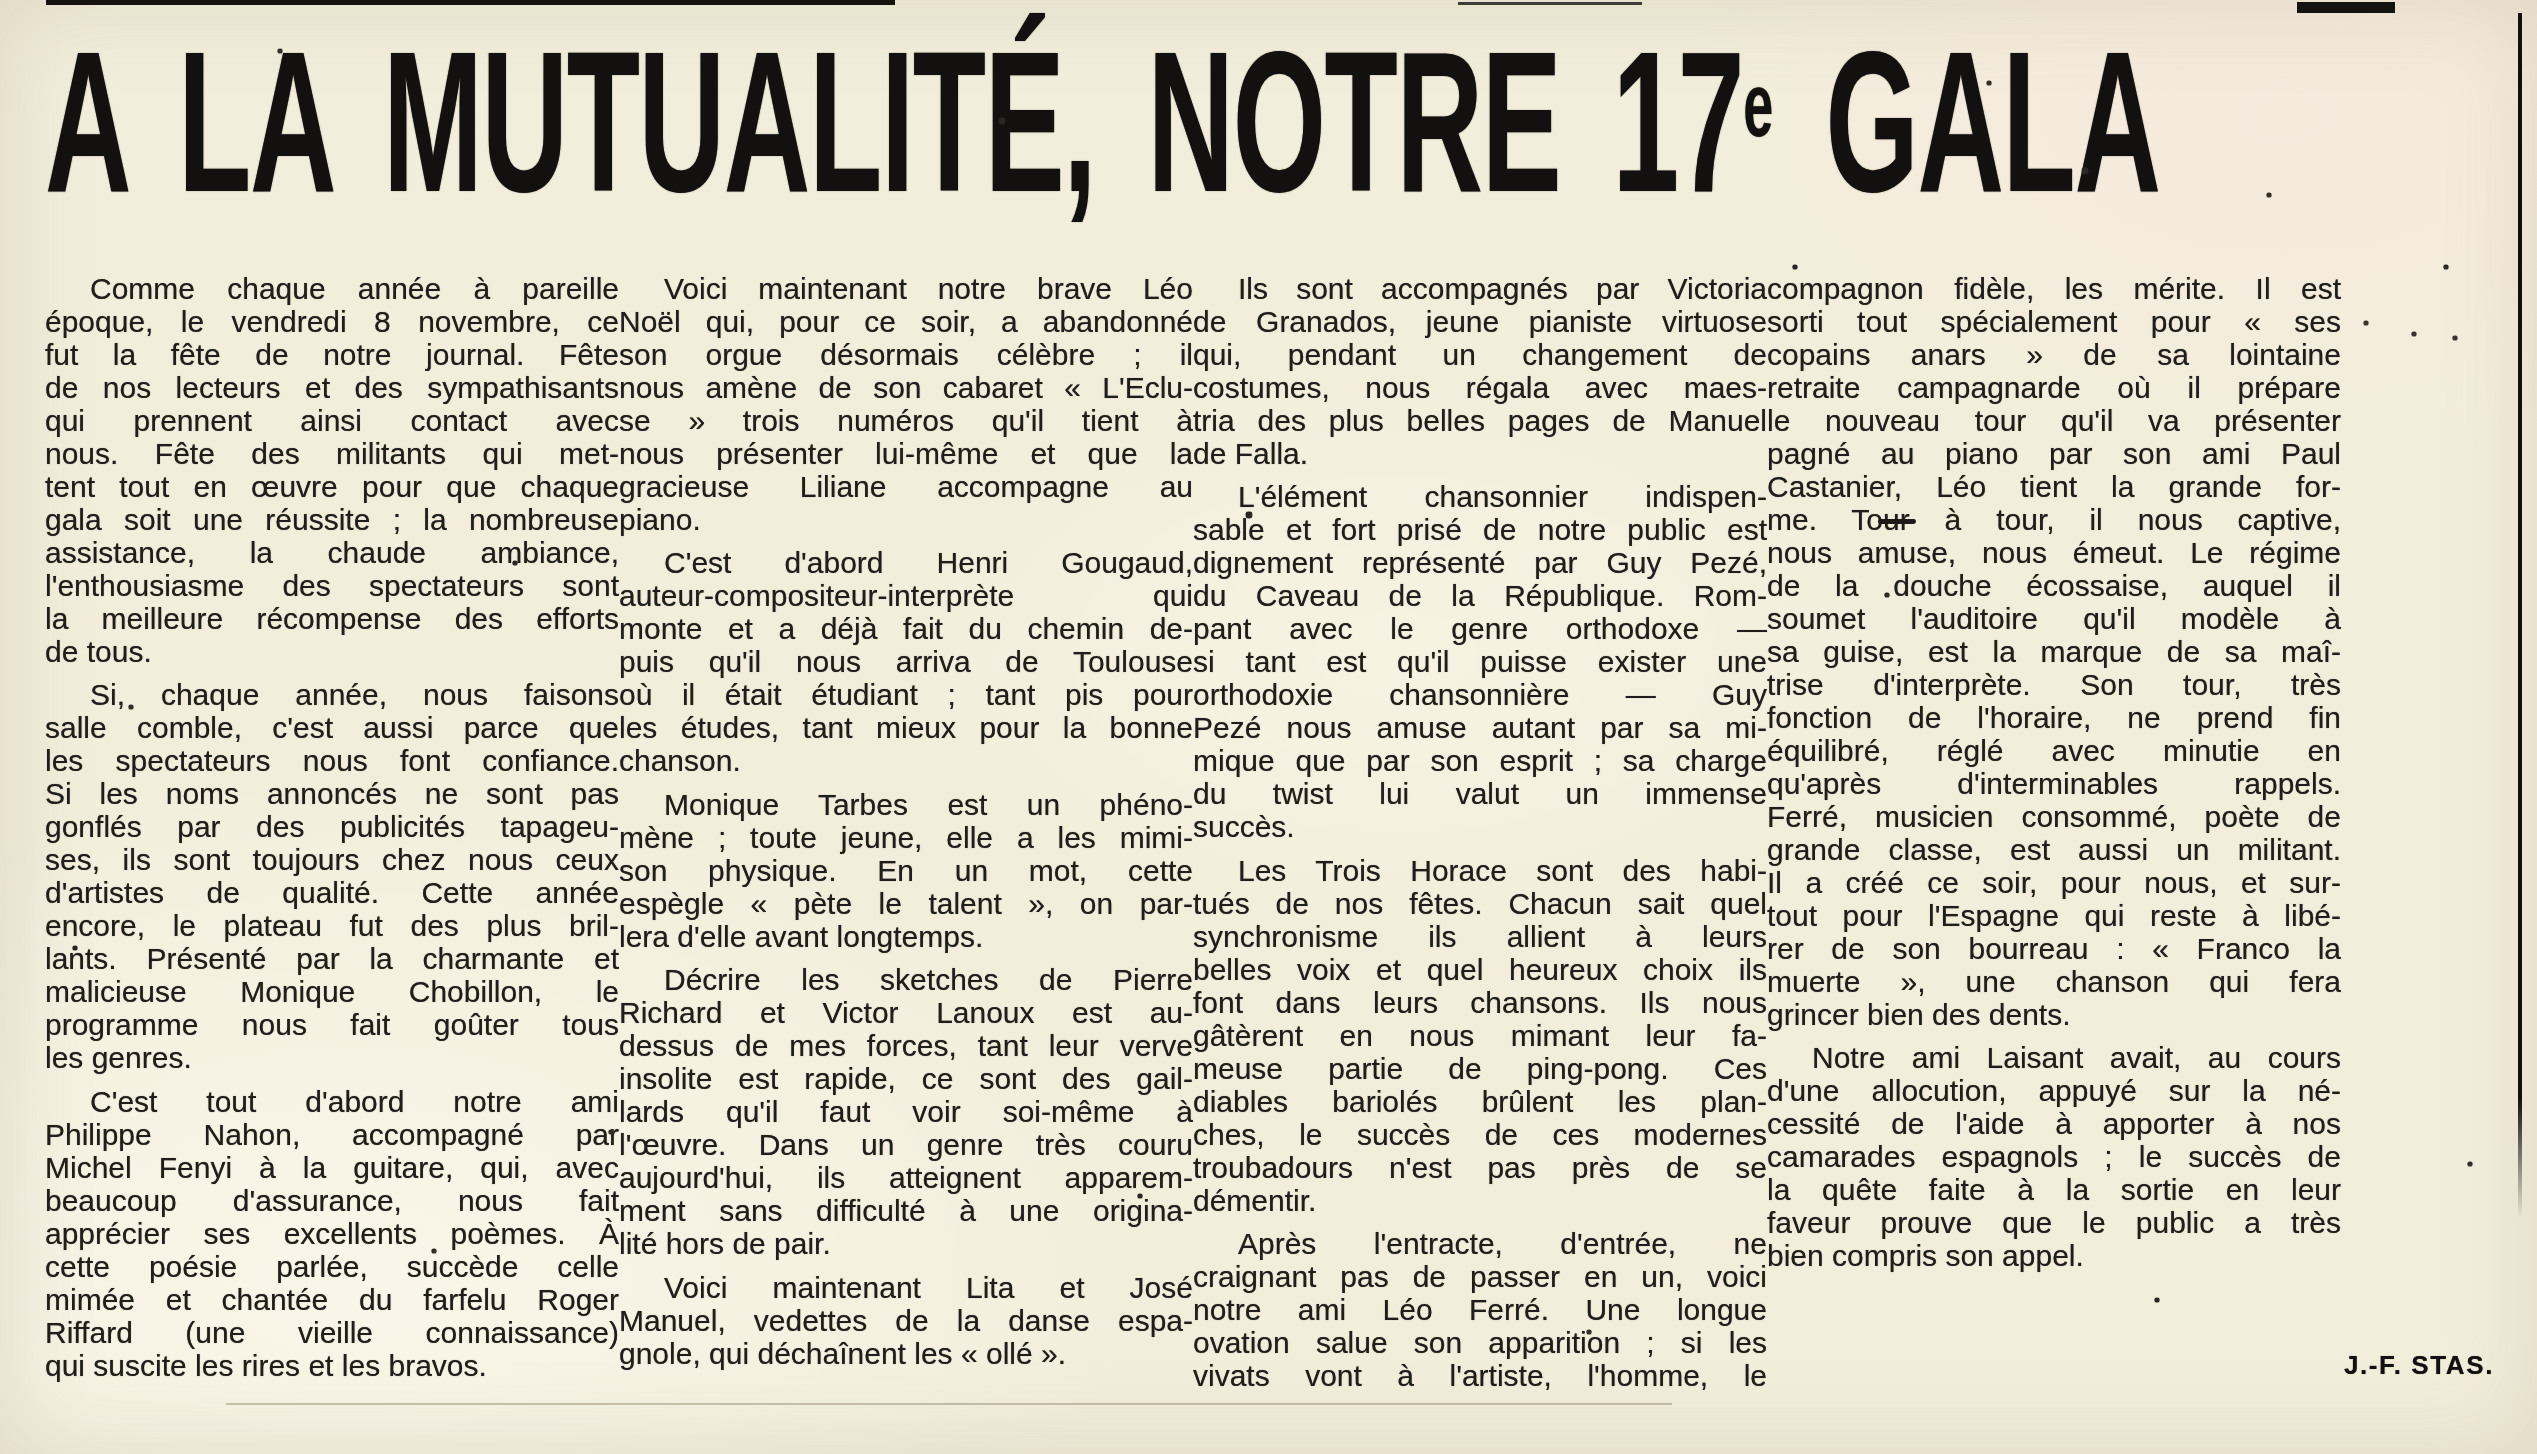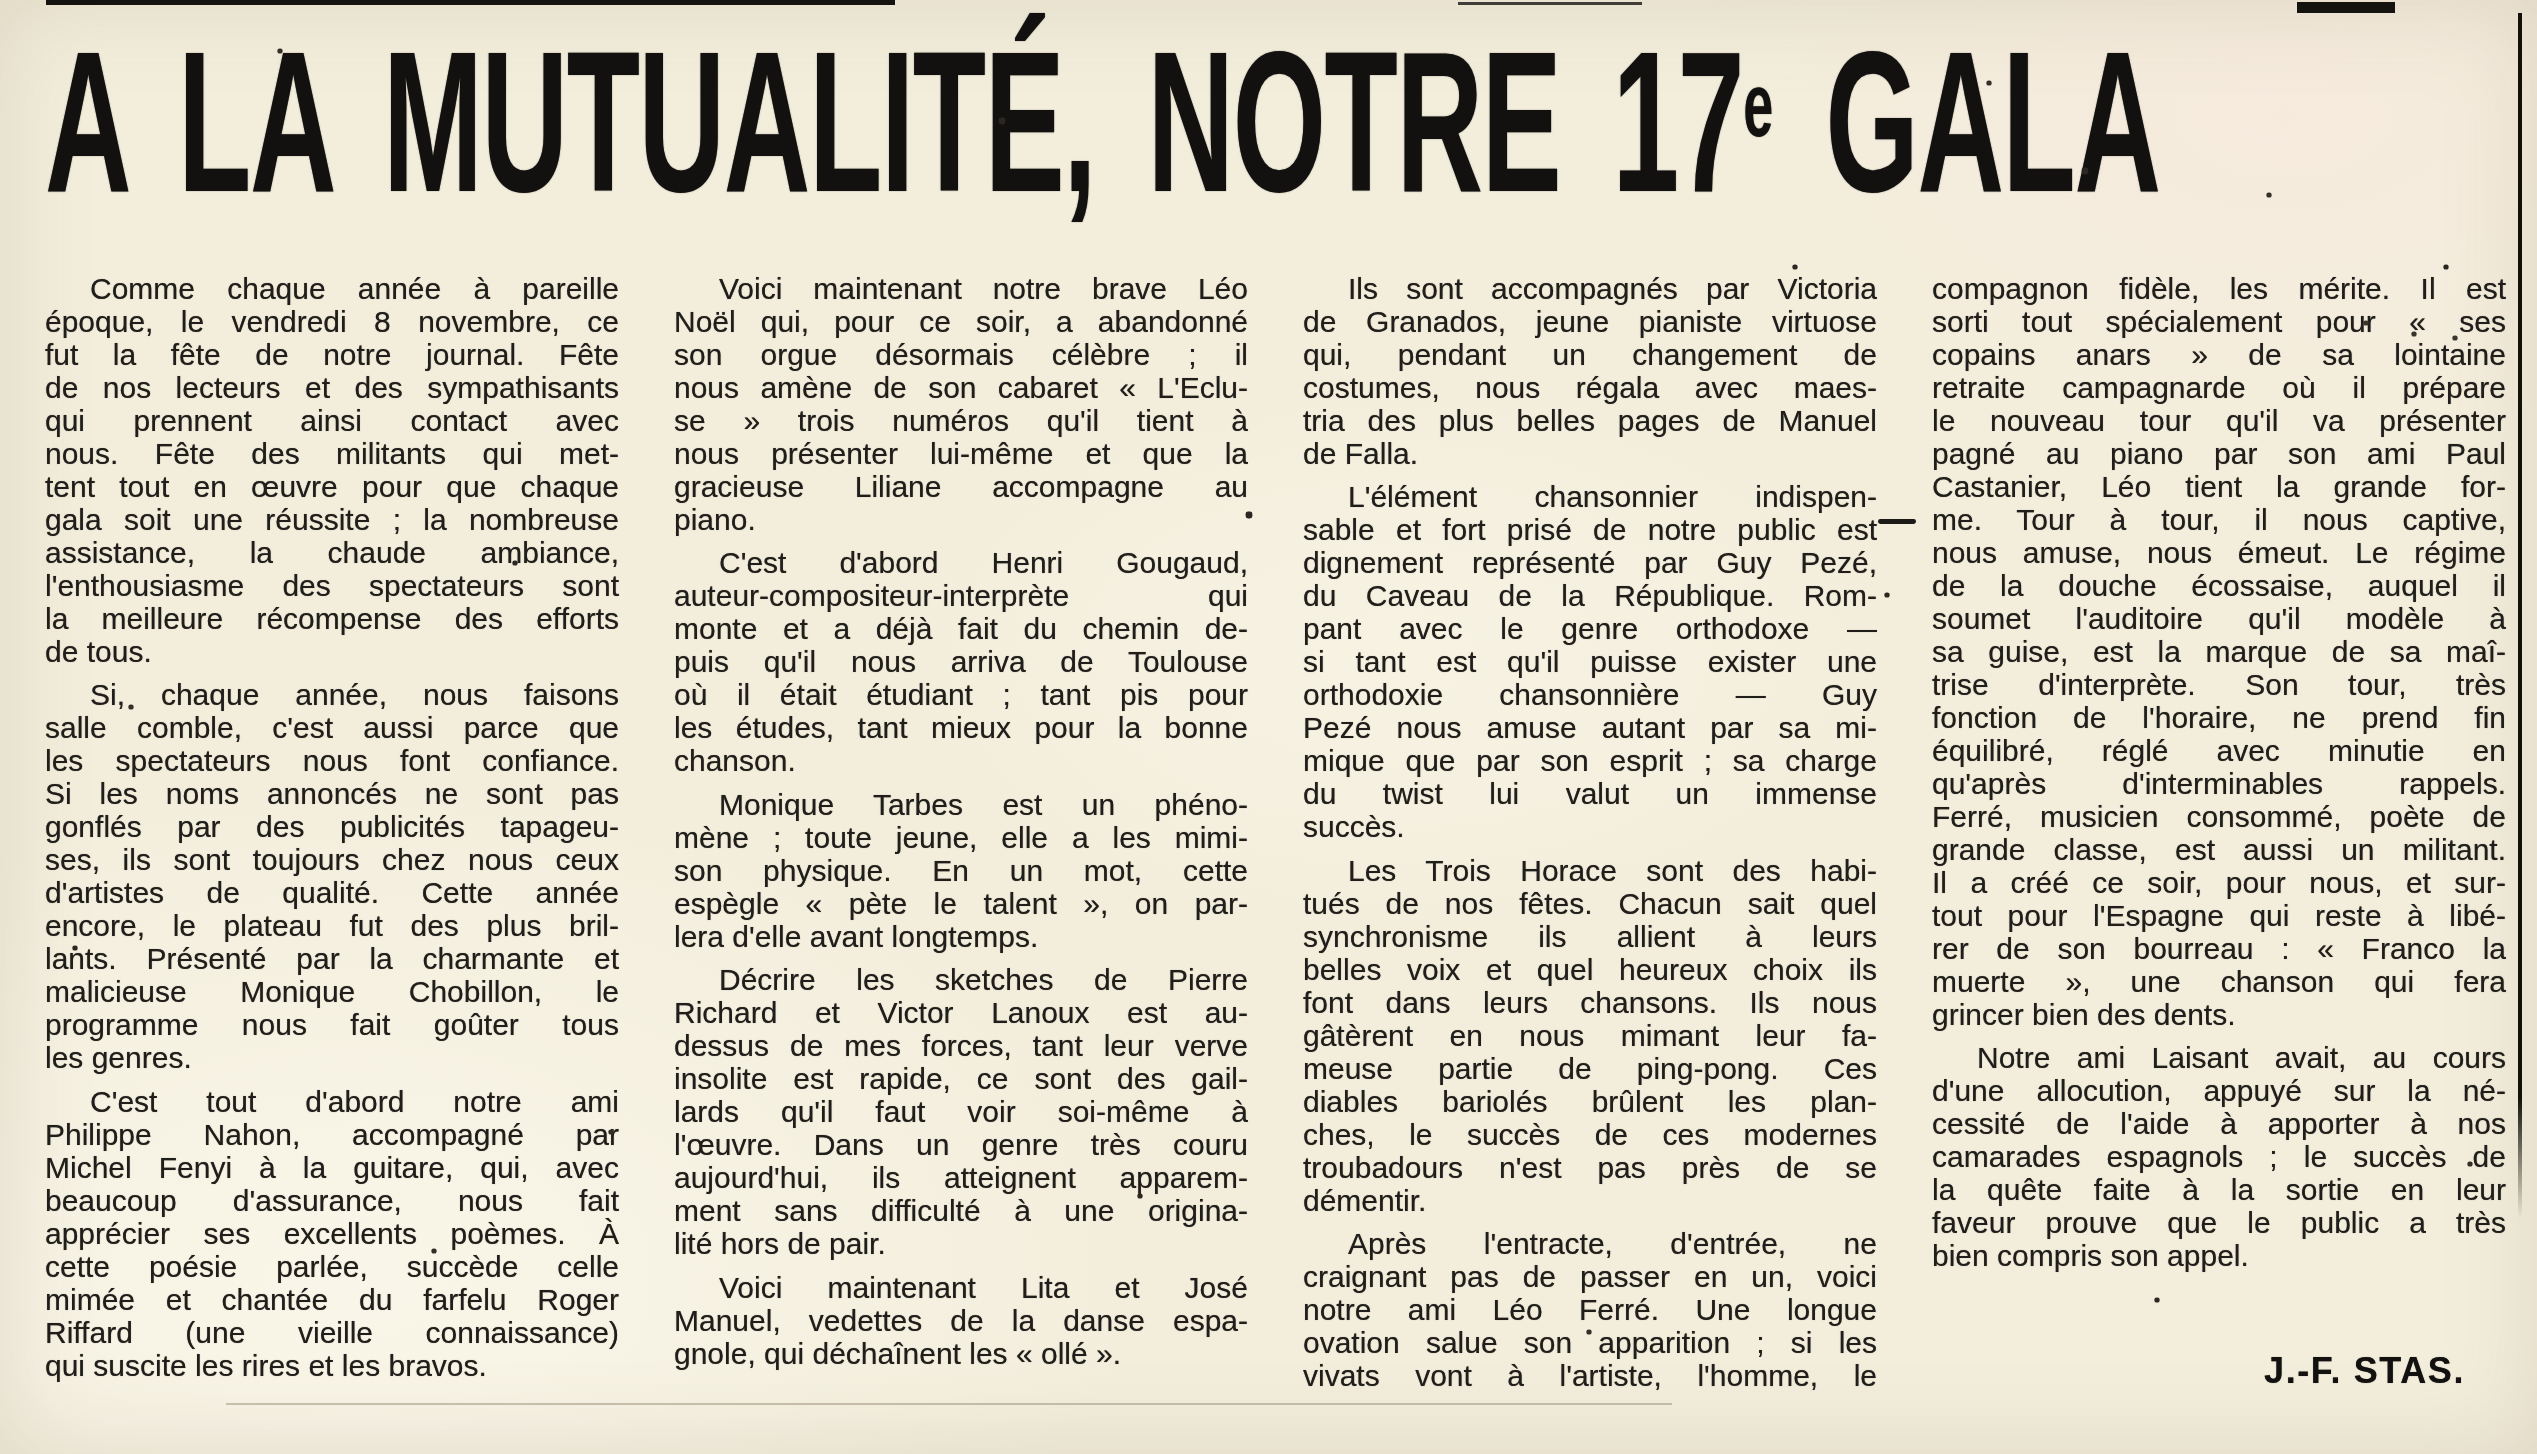--- a/index.html
+++ b/index.html
@@ -24,35 +24,35 @@
     font-size:200px;line-height:200px;white-space:nowrap;
     letter-spacing:-2.4px;word-spacing:34px;
     transform:scaleX(0.60);transform-origin:left top;
     text-shadow:0 0 1.6px rgba(20,18,14,.6);
   }
   .headline .sup{
     font-size:0.45em;position:relative;top:-0.62em;letter-spacing:0;
   }
   .columns{
     position:absolute;left:45px;top:272px;width:2460px;
-    display:flex;gap:55px;
+    display:flex;
   }
   .col{width:574px;flex:0 0 574px;}
   .para{margin:0 0 10.4px 0;}
   .line{
     font-size:30px;line-height:33px;
     text-align:justify;text-align-last:justify;
     white-space:normal;color:var(--ink,#1f1d1a);
     text-shadow:0 0 0.8px rgba(30,28,24,.65);
   }
   .line.indent{text-indent:45px;}
   .line.end{text-align-last:left;}
   .signature{
-    position:absolute;top:1350px;right:73px;
-    font-weight:700;font-size:36px;letter-spacing:1.6px;
+    position:absolute;top:1350px;right:44px;
+    font-weight:700;font-size:26px;letter-spacing:1.6px;
     color:var(--title-ink,#121110);
     text-shadow:0 0 0.8px rgba(20,18,14,.7);
   }
   
   .artifact{position:absolute;background:#151310;}
   .bar-a{left:46px;top:0;width:849px;height:4.8px;}
   .bar-b{left:1458px;top:1.6px;width:184px;height:3.2px;opacity:.8;}
   .bar-c{left:2297px;top:2.4px;width:98px;height:10.4px;}
   .vline{
     left:2518px;top:13px;width:4px;height:1205px;

